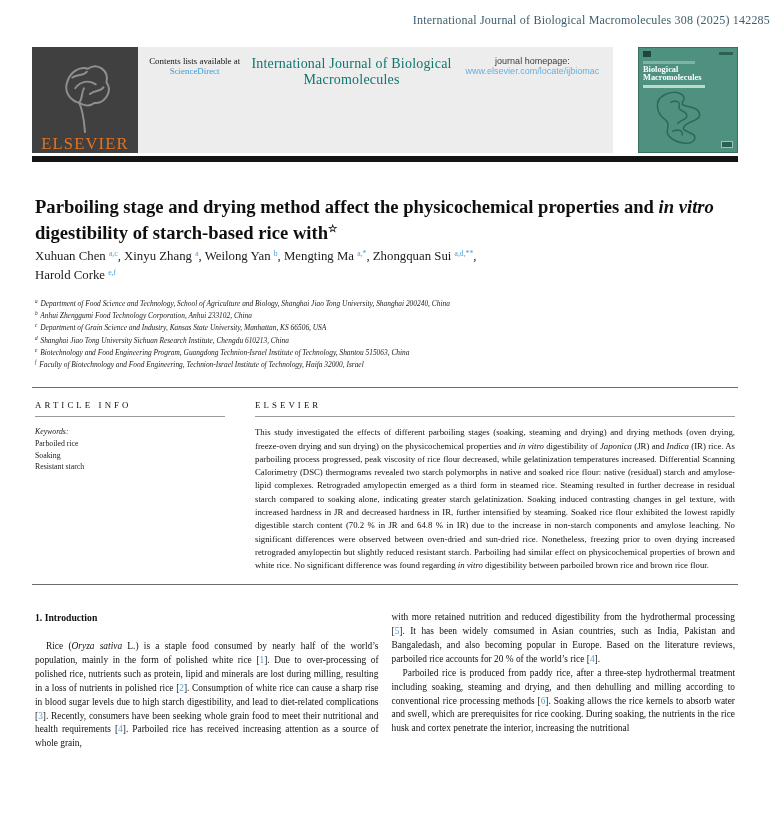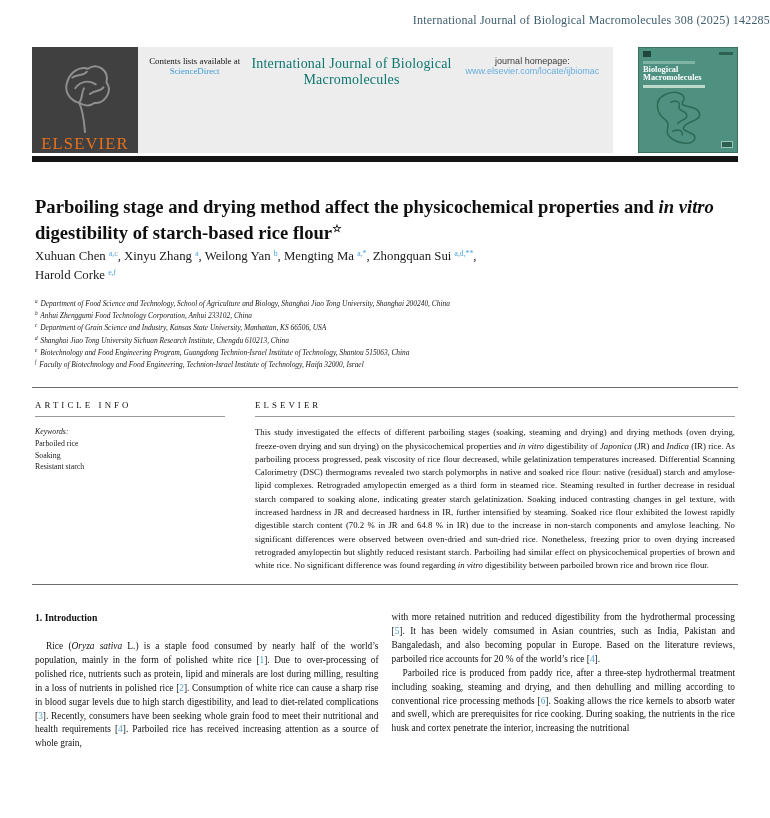--- a/index.html
+++ b/index.html
@@ -100,21 +100,21 @@
         <path d="M30 44 C35 41 42 43 40 48"></path>
       </g>
     </svg>
     <div class="cover-badge"></div>
   </div>
 </div>
 
 <div class="rule-bar"></div>
 
 <div class="article-head">
-  <h1 class="paper-title"><span>Parboiling stage and drying method affect the physicochemical properties and </span><span class="seg-i">in vitro</span><span> digestibility of starch-based rice flour</span><span class="seg-sup">☆</span></h1>
+  <h1 class="paper-title"><span>Parboiling stage and drying method affect the physicochemical properties and </span><span class="seg-i">in vitro</span><span> digestibility of starch-based rice with</span><span class="seg-sup">☆</span></h1>
   <div class="authors">
     <div><span>Xuhuan Chen </span><span class="seg-supb">a,c</span><span>, Xinyu Zhang </span><span class="seg-supb">a</span><span>, Weilong Yan </span><span class="seg-supb">b</span><span>, Mengting Ma </span><span class="seg-supb">a,*</span><span>, Zhongquan Sui </span><span class="seg-supb">a,d,**</span><span>,</span></div>
     <div><span>Harold Corke </span><span class="seg-supb">e,f</span></div>
   </div>
   <div class="affiliations">
       <div><span class="seg-sup">a</span><span> Department of Food Science and Technology, School of Agriculture and Biology, Shanghai Jiao Tong University, Shanghai 200240, China</span></div>
       <div><span class="seg-sup">b</span><span> Anhui Zhenggumi Food Technology Corporation, Anhui 233102, China</span></div>
       <div><span class="seg-sup">c</span><span> Department of Grain Science and Industry, Kansas State University, Manhattan, KS 66506, USA</span></div>
       <div><span class="seg-sup">d</span><span> Shanghai Jiao Tong University Sichuan Research Institute, Chengdu 610213, China</span></div>
       <div><span class="seg-sup">e</span><span> Biotechnology and Food Engineering Program, Guangdong Technion-Israel Institute of Technology, Shantou 515063, China</span></div>

